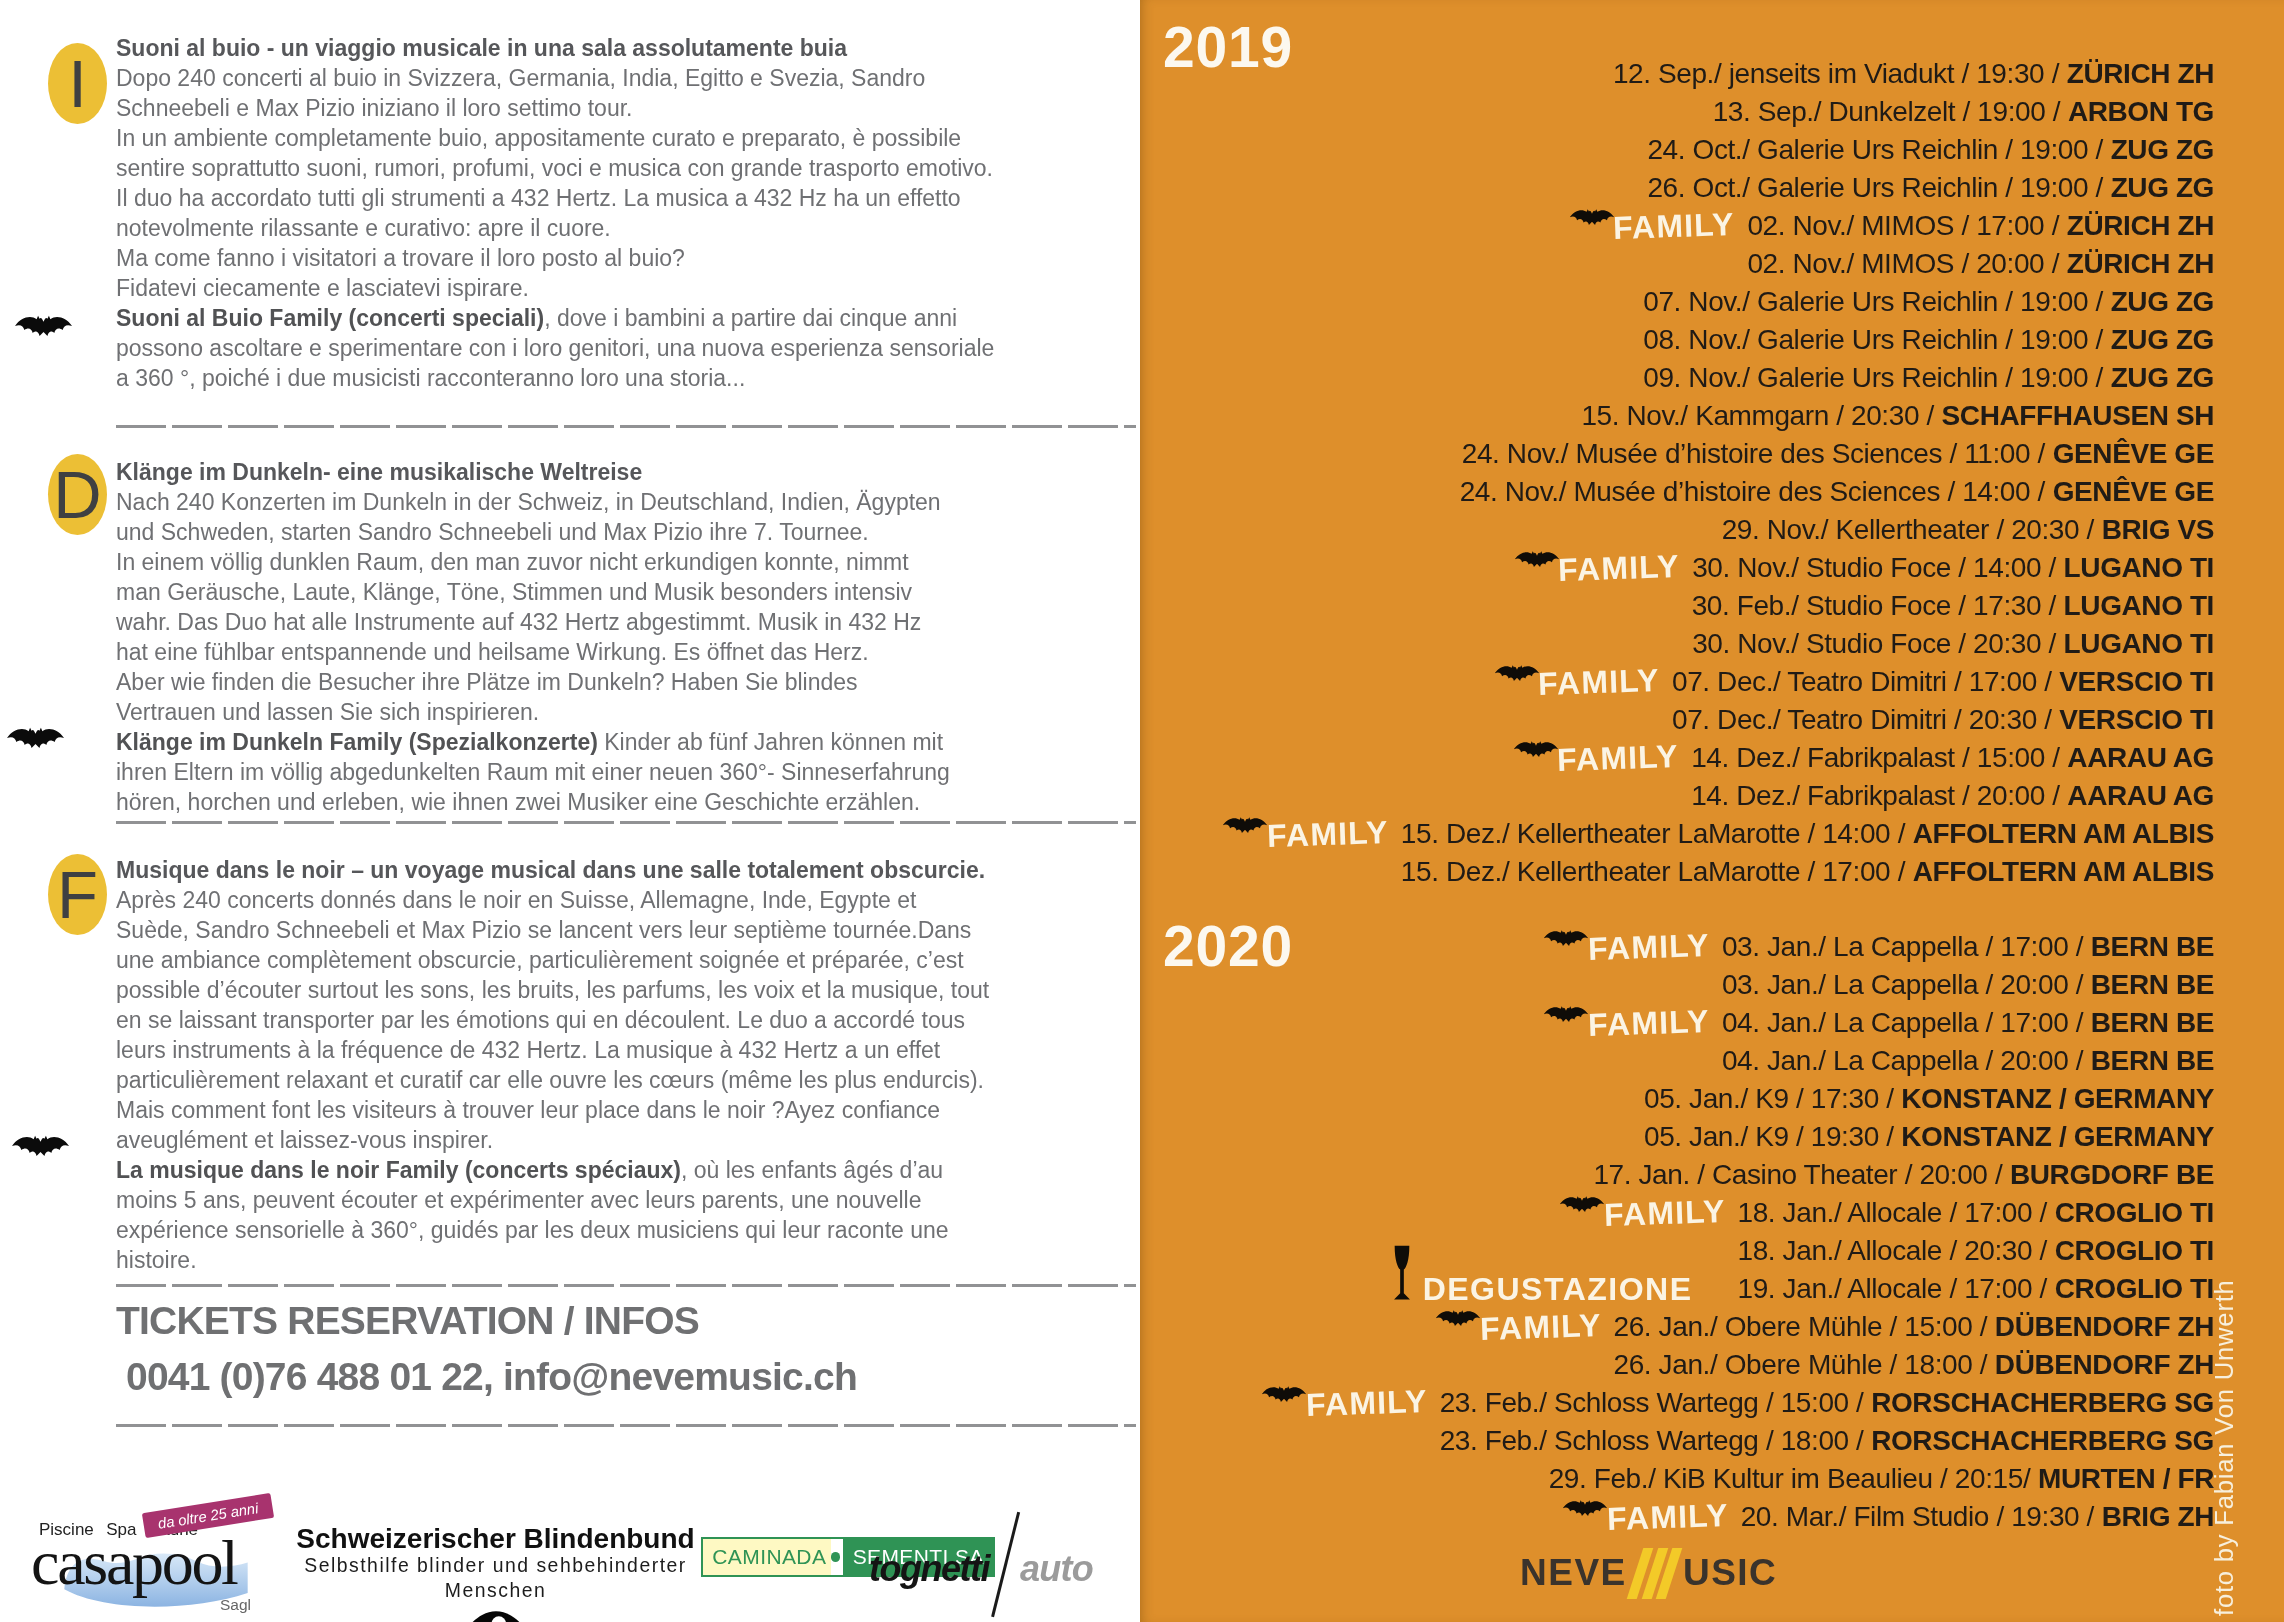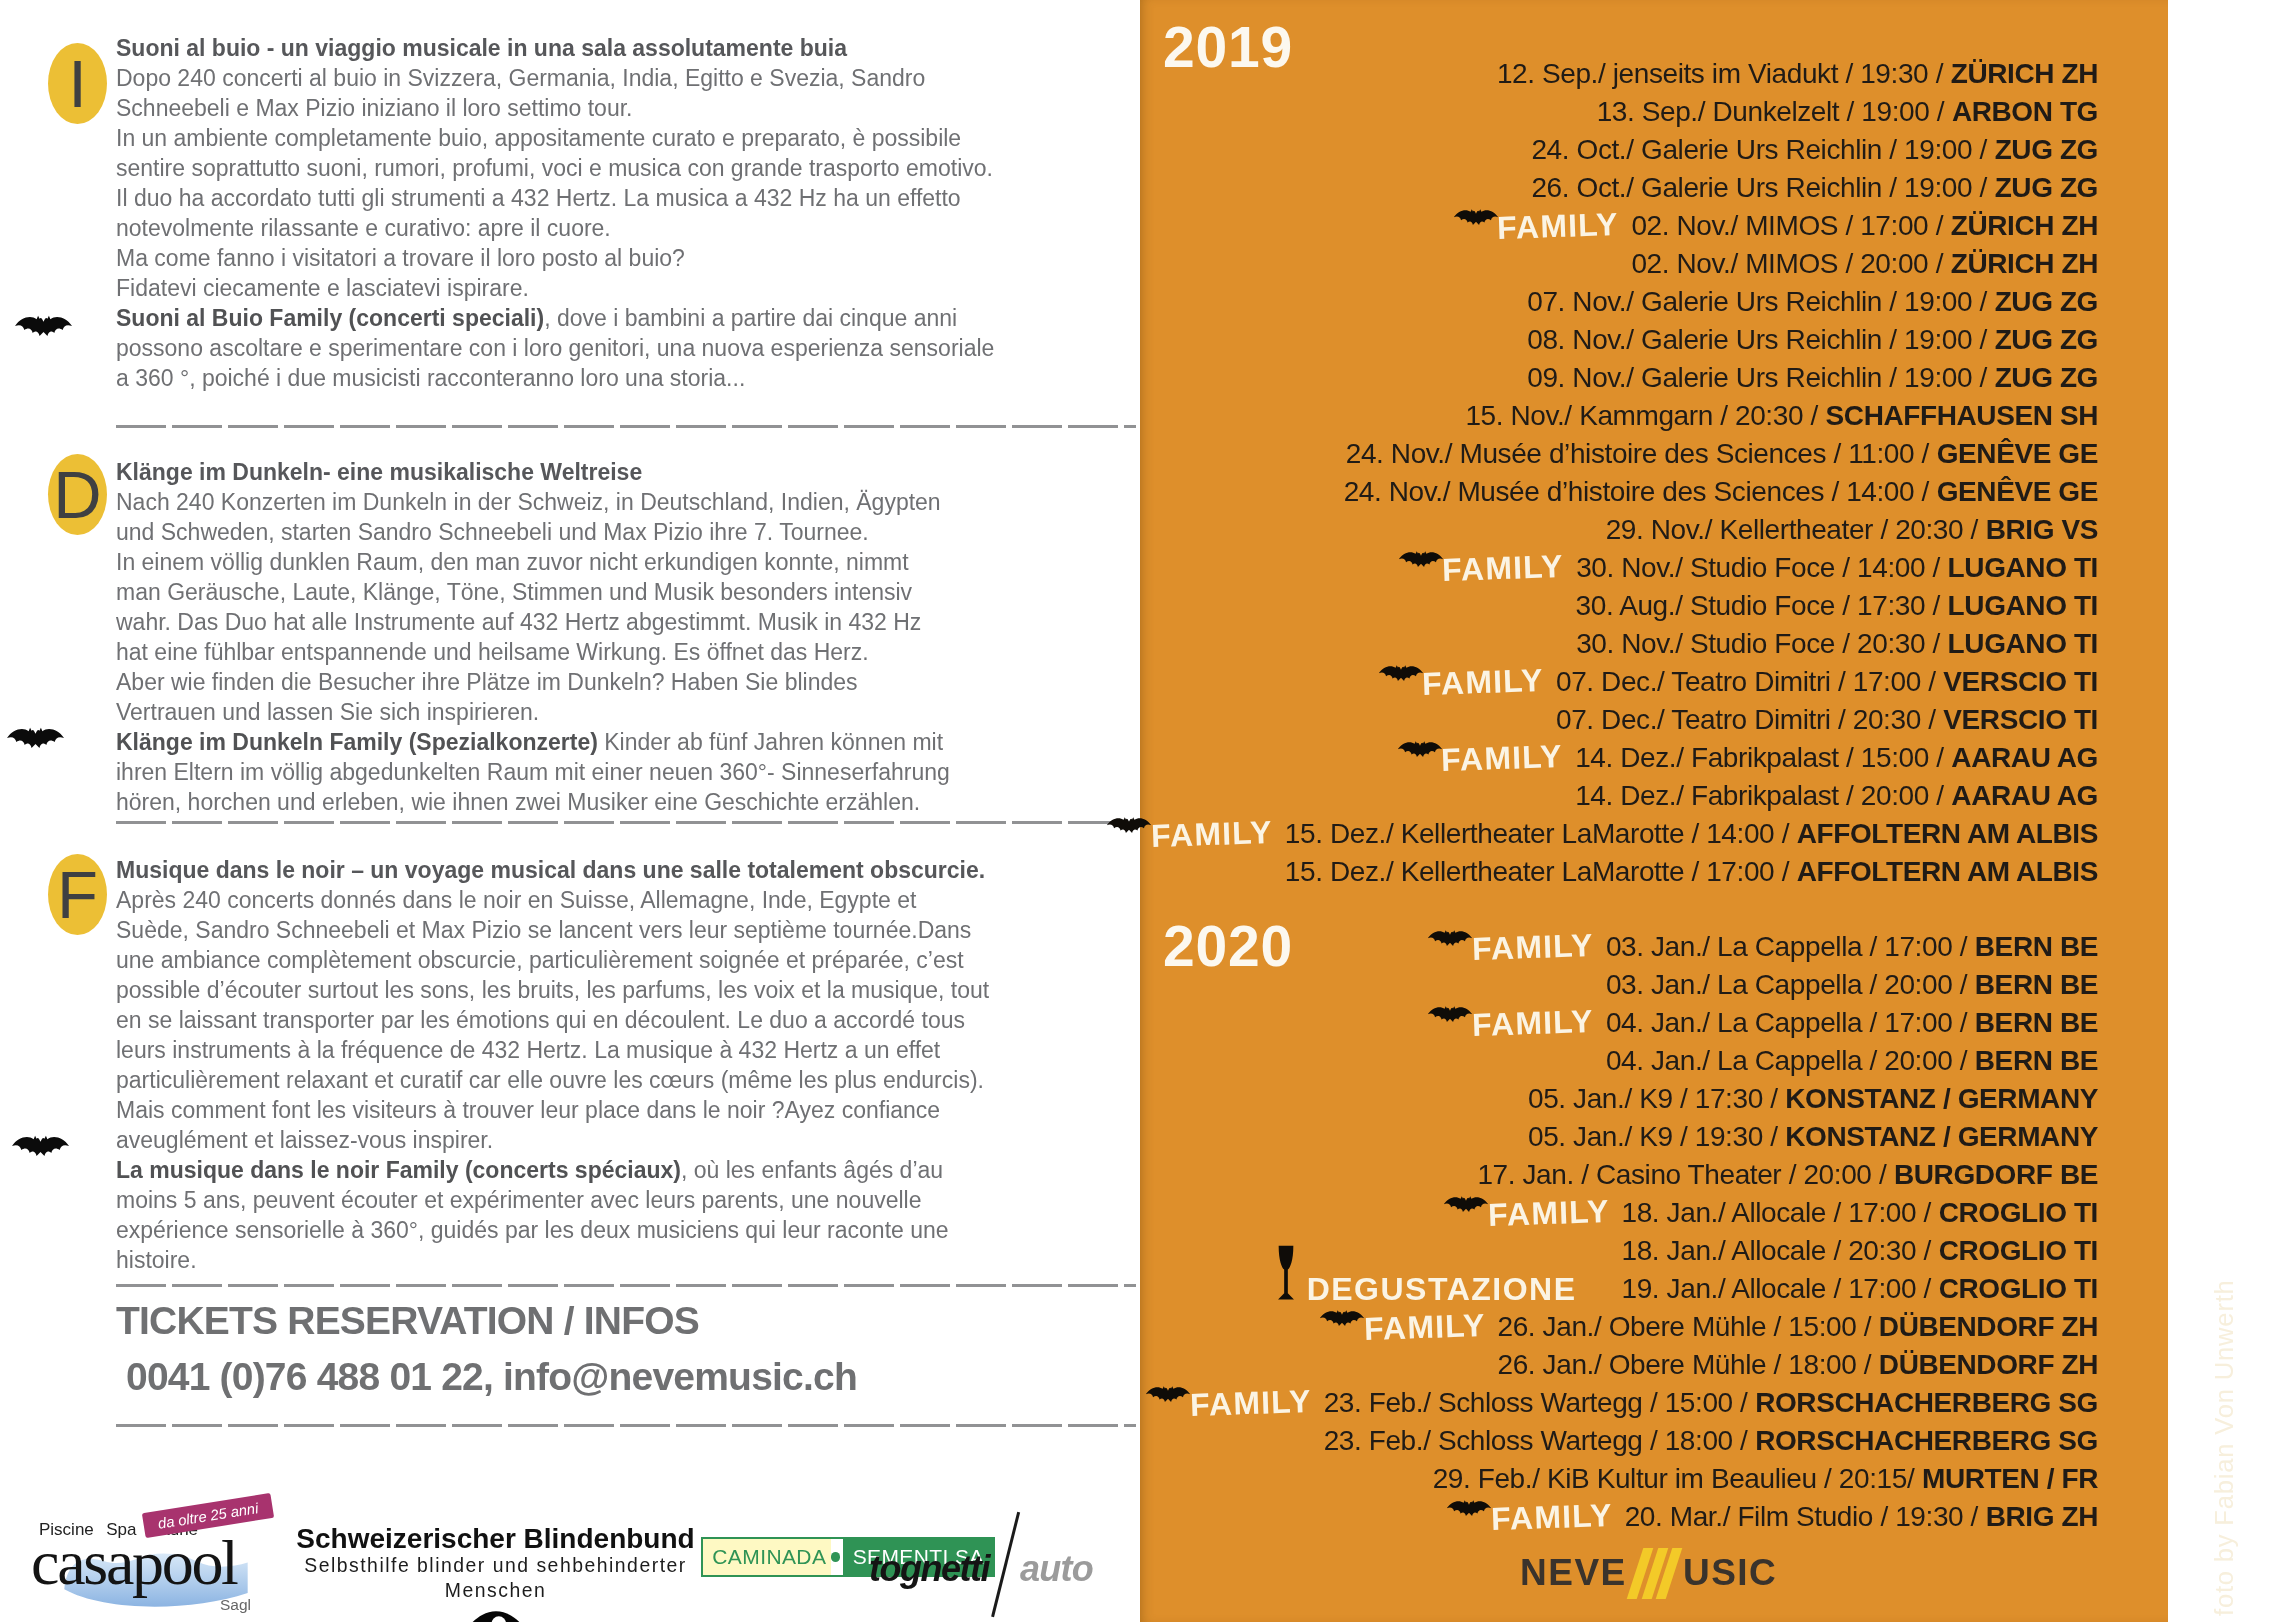--- a/index.html
+++ b/index.html
@@ -78,21 +78,21 @@
   .caminada .cam-right{
     display:flex;align-items:center;padding:0 9.3px;
     background:#2F9355;color:#fff;font-size:21px;letter-spacing:0.4px;
   }
   .tognetti{position:absolute;left:869px;top:1546px;height:46px;display:flex;align-items:center;}
   .tognetti .tg-left{font-size:36px;font-weight:700;font-style:italic;color:#141414;letter-spacing:-1.5px;}
   .tognetti .tg-slash{width:3.1px;height:108px;background:#1a1a1a;transform:rotate(14deg) translateY(-4.6px);margin:0 14px;}
   .tognetti .tg-right{font-size:36px;font-weight:700;font-style:italic;color:#9B9B9B;letter-spacing:-0.8px;}
   
   .panel{
-    position:absolute;left:1140px;top:0;width:1028px;height:1622px;
+    position:absolute;left:1140px;top:0;width:1144px;height:1622px;
     background:#DE8F2B;overflow:visible;
     box-shadow:inset 7.7px 0 12.4px -7.7px rgba(90,55,5,0.45);
   }
   .year{position:absolute;left:23px;font-size:57px;font-weight:700;color:#FCF8EF;letter-spacing:0.8px;}
   .y2019{top:14px;}
   .y2020{top:913px;}
   .events{position:absolute;left:-170px;right:0;}
   .ev2019{top:55px;}
   .ev2020{top:928px;}
   .ev-row{
@@ -338,21 +338,21 @@
           <span class="fam-label">FAMILY</span>
         </span>
         
         <span class="ev-text">30. Nov./ Studio Foce / 14:00 /</span>
         <b class="ev-loc">LUGANO TI</b>
       </div>
 
       <div class="ev-row">
         
         
-        <span class="ev-text">30. Aug./ Studio Foce / 17:30 /</span>
+        <span class="ev-text">30. Feb./ Studio Foce / 17:30 /</span>
         <b class="ev-loc">LUGANO TI</b>
       </div>
 
       <div class="ev-row">
         
         
         <span class="ev-text">30. Nov./ Studio Foce / 20:30 /</span>
         <b class="ev-loc">LUGANO TI</b>
       </div>
 

